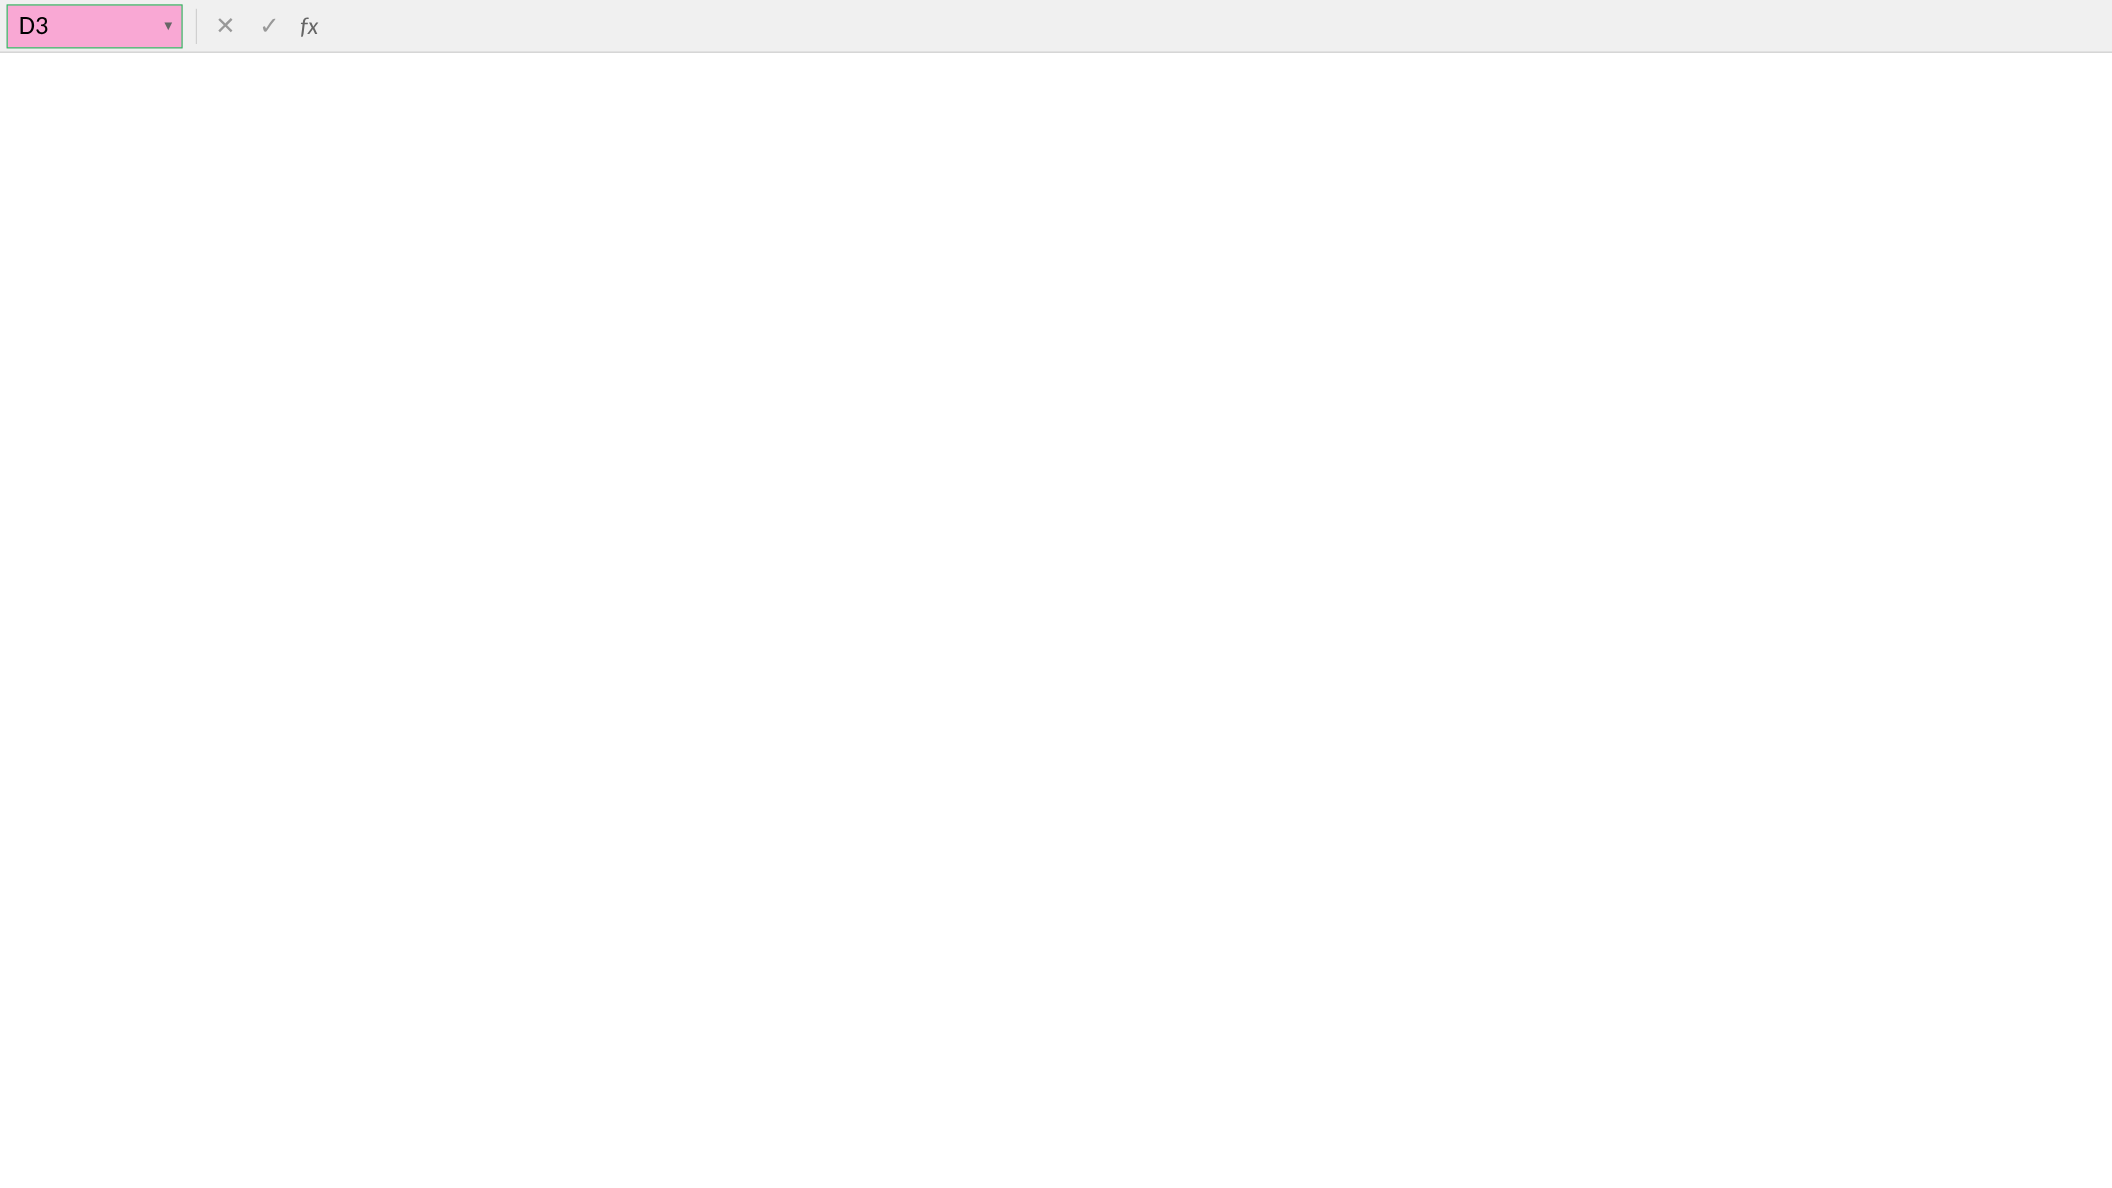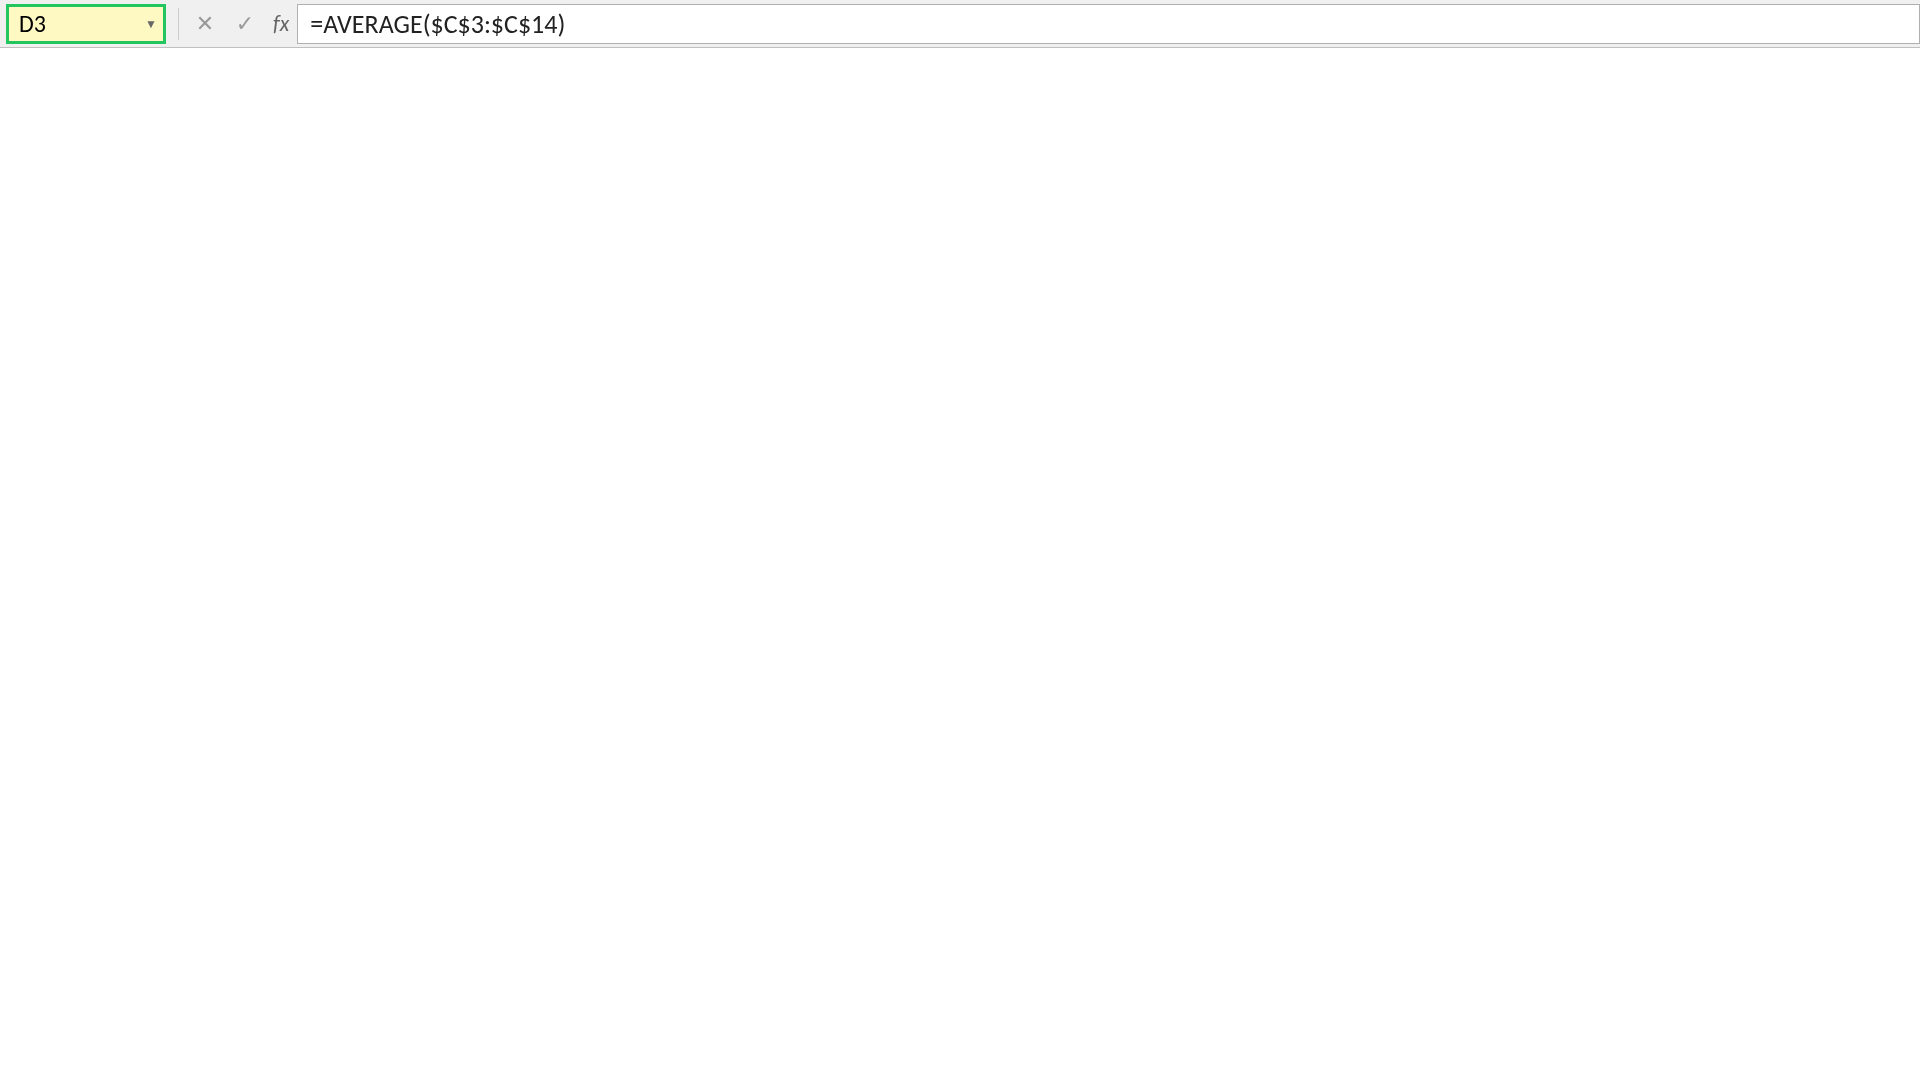--- a/index.html
+++ b/index.html
@@ -13,22 +13,22 @@
       display: flex;
       align-items: center;
       height: 48px;
       border-bottom: 1px solid #c0c0c0;
       background: #f0f0f0;
     }
     .name-box {
       width: 160px;
       height: 40px;
       margin: 4px 6px;
-      background: #fef9c3;
-      border: 3px solid #22c55e;
+      background: #f9a8d4;
+      border: 1px solid #22c55e;
       display: flex;
       align-items: center;
       padding: 0 10px;
       font-size: 24px;
       position: relative;
     }
     .name-box-dropdown {
       position: absolute;
       right: 6px;
       font-size: 12px;
@@ -271,23 +271,20 @@
 
 <div class="formula-bar">
   <div class="name-box">
     <span>D3</span>
     <span class="name-box-dropdown">▼</span>
   </div>
   <div class="fb-divider"></div>
   <div class="fb-btn cancel">✕</div>
   <div class="fb-btn confirm">✓</div>
   <div class="fx-label">fx</div>
-  <div class="formula-input">
-    <span>=AVERAGE($C$3:$C$14)</span>
-  </div>
 </div>
 
 <div class="sheet">
   <div class="corner-cell"></div>
   <div class="col-headers" id="col-headers">
       <div class="col-header" style="width: 165px;">A</div>
       <div class="col-header" style="width: 222px;">B</div>
       <div class="col-header" style="width: 166px;">C</div>
       <div class="col-header selected" style="width: 167px;">D</div>
       <div class="col-header" style="width: 166px;">E</div>

